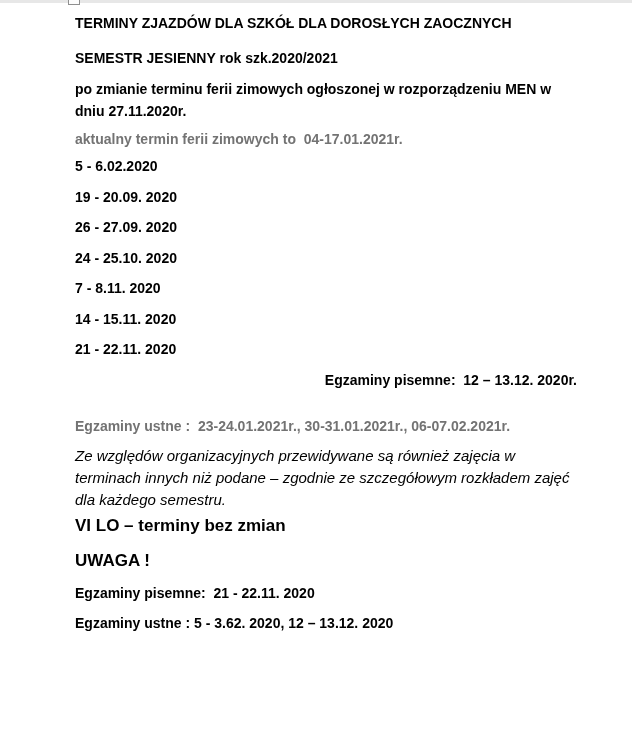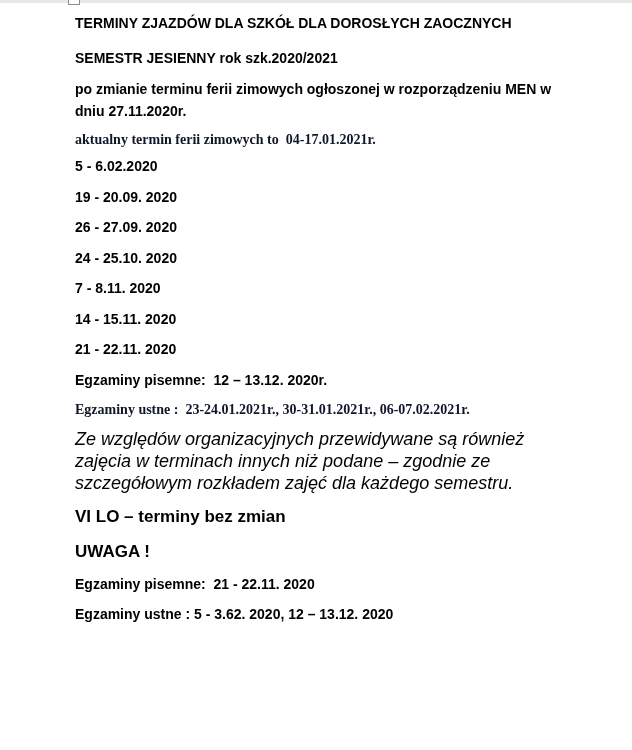--- a/index.html
+++ b/index.html
@@ -30,32 +30,32 @@
   }
   .doc p {
     font-weight: bold;
     font-size: 14px;
     line-height: 21px;
     margin-bottom: 9px;
     white-space: pre-wrap;
   }
   p.title        { margin-bottom: 14px; }
   p.intro        { line-height: 22px; max-width: 505px; margin-bottom: 7px; }
-  p.red          { color: #0f172a; font-family: Liberation Serif, serif; }
+  p.red          { color: #737373; }
   p.red-notice   { margin-bottom: 6px; }
   p.session-date { margin-bottom: 9.5px; }
-  p.written      { margin-bottom: 8px; }
+  p.written      { margin-bottom: 25px; text-align: right; }
   p.red-oral     { margin-bottom: 8px; }
   p.note {
     font-weight: normal;
     font-style: italic;
-    font-size: 18px;
+    font-size: 15px;
     line-height: 22px;
     max-width: 495px;
-    margin-bottom: 12px;
+    margin-bottom: 4px;
   }
   p.big  { font-size: 17px; line-height: 22px; }
   p.uwaga { margin-bottom: 11px; }
   p.vilo  { margin-bottom: 13px; }
 </style>
 </head>
 <body>
 
 <div class="top-strip"></div>
 <div class="top-fragment"></div>

